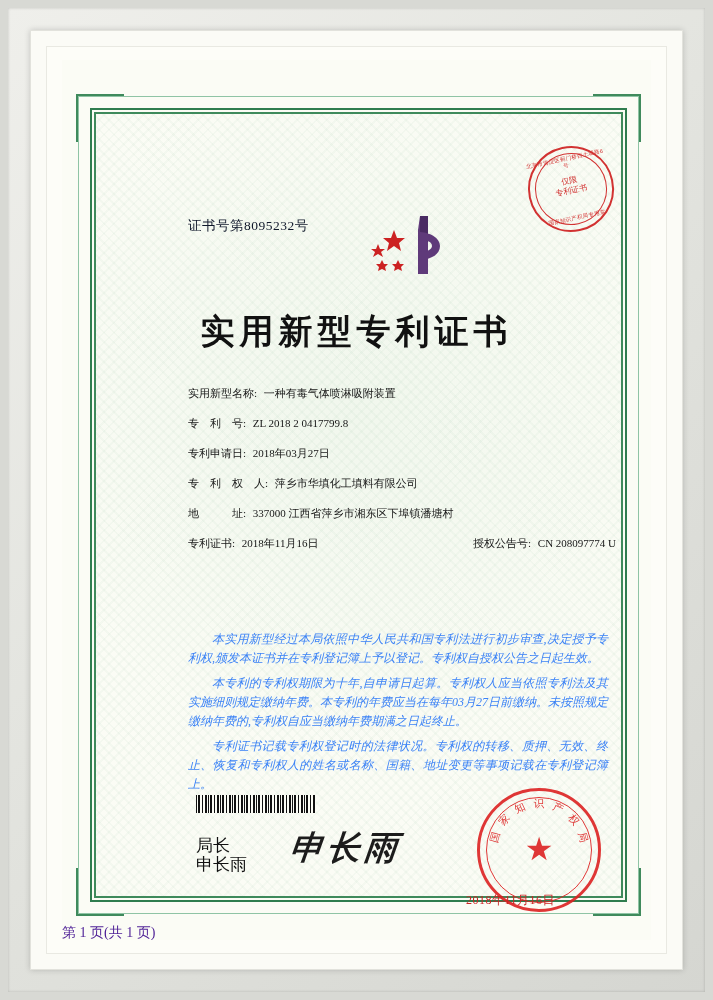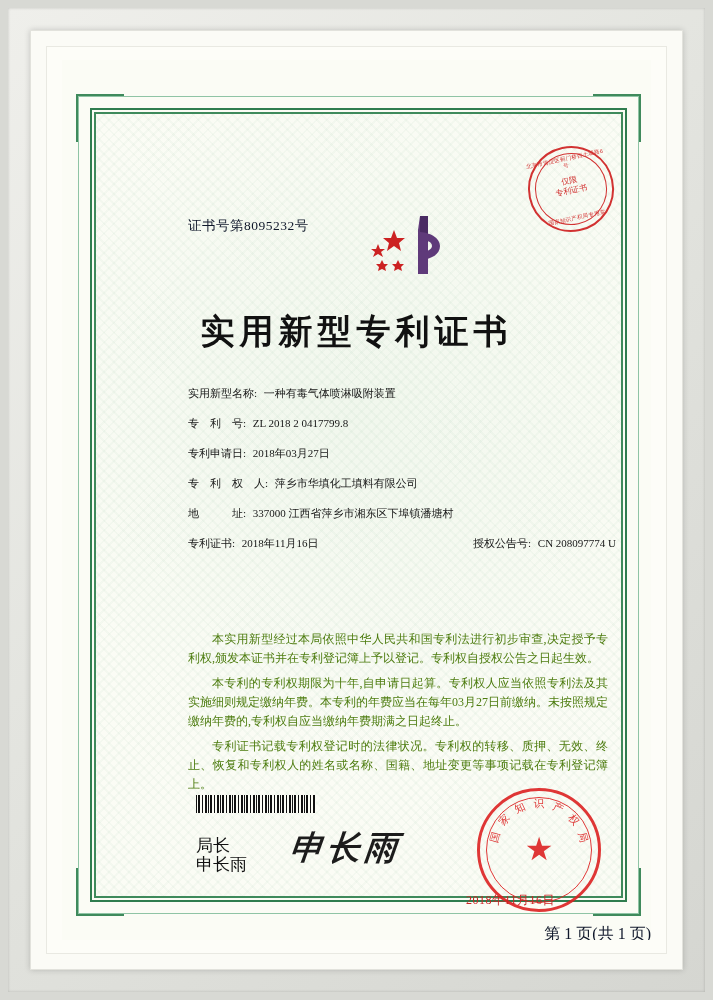--- a/index.html
+++ b/index.html
@@ -178,22 +178,23 @@
     left: 285px;
     top: 0;
   }
 
   .body-text {
     position: absolute;
     left: 126px; top: 570px;
     width: 420px;
     font-size: 12px;
     line-height: 19px;
-    color: #4d7c0f;
+    color: #3b82f6;
     text-align: justify;
+    font-style: italic;
   }
   .body-text p { margin: 0 0 6px 0; text-indent: 2em; }
 
   
   .barcode {
     position: absolute;
     left: 134px; top: 735px;
     width: 120px; height: 18px;
     background: repeating-linear-gradient(90deg,
       #111 0 1px, #fbfcf5 1px 2px, #111 2px 4px, #fbfcf5 4px 6px,
@@ -263,23 +264,23 @@
     left: 404px; top: 832px;
     font-size: 12px;
     color: #c22;
     letter-spacing: .5px;
   }
 
   .page-foot {
     position: absolute;
     left: 0; top: 864px;
     width: 589px;
-    text-align: right;
-    font-size: 16px;
-    color: #0f172a;
+    text-align: left;
+    font-size: 14px;
+    color: #4c1d95;
   }
 </style>
 </head>
 <body>
 
 <div class="page">
   <div class="frame-outer"></div>
   <div class="frame-mid"></div>
   <div class="frame-inner"></div>
 

